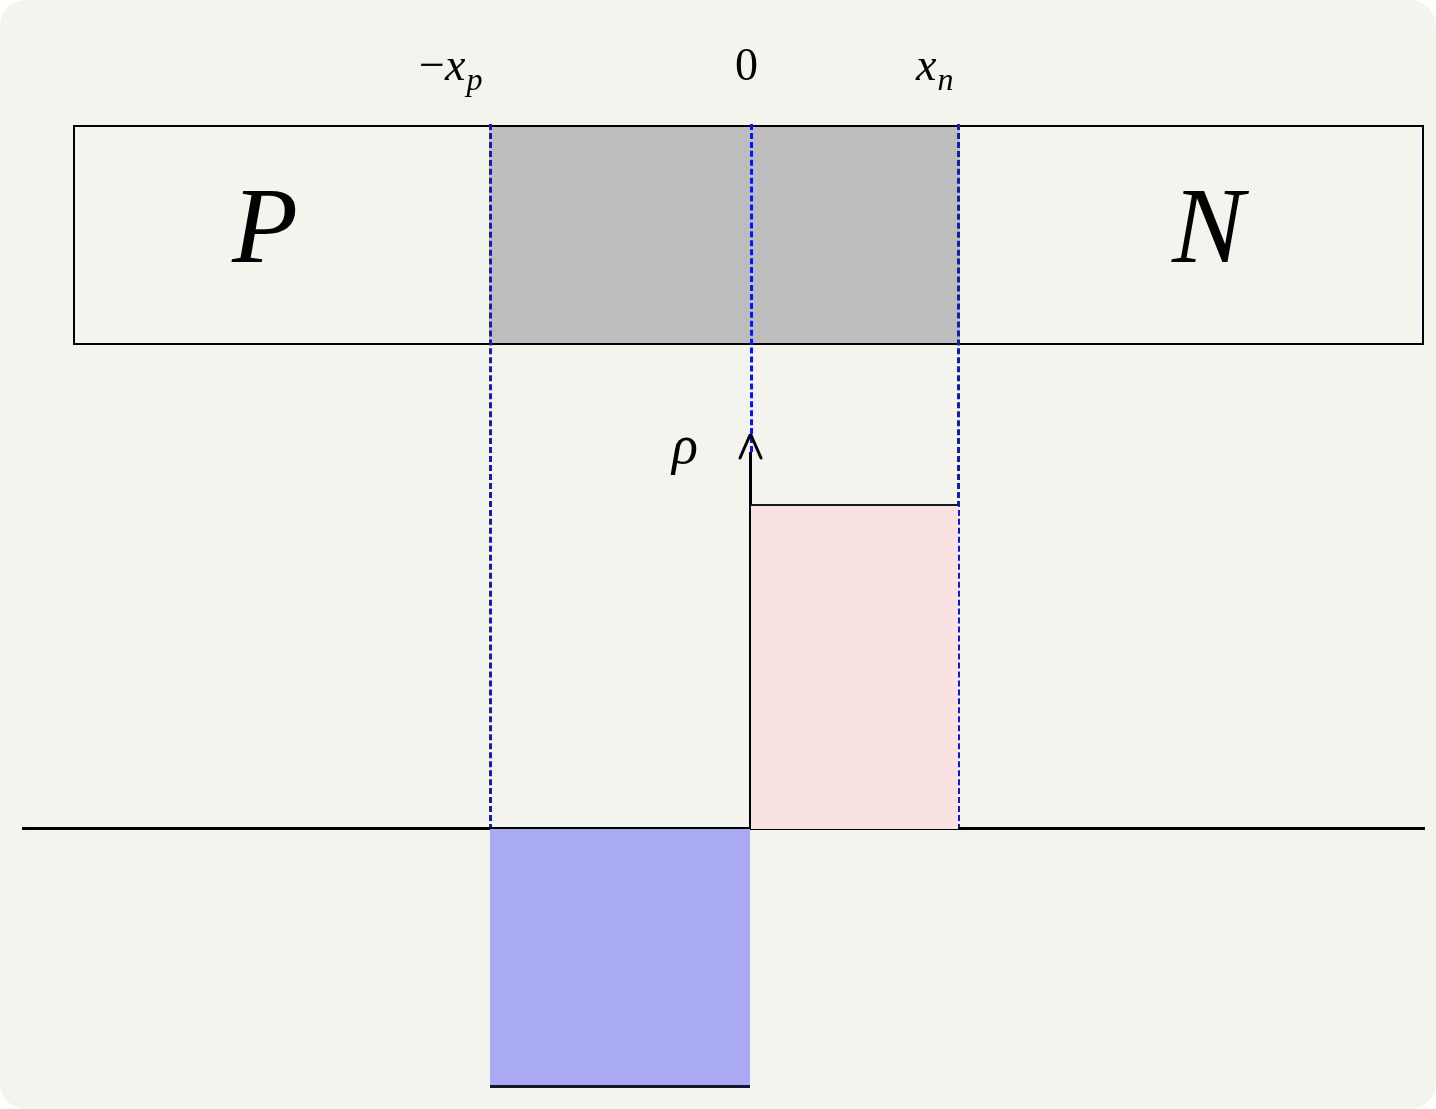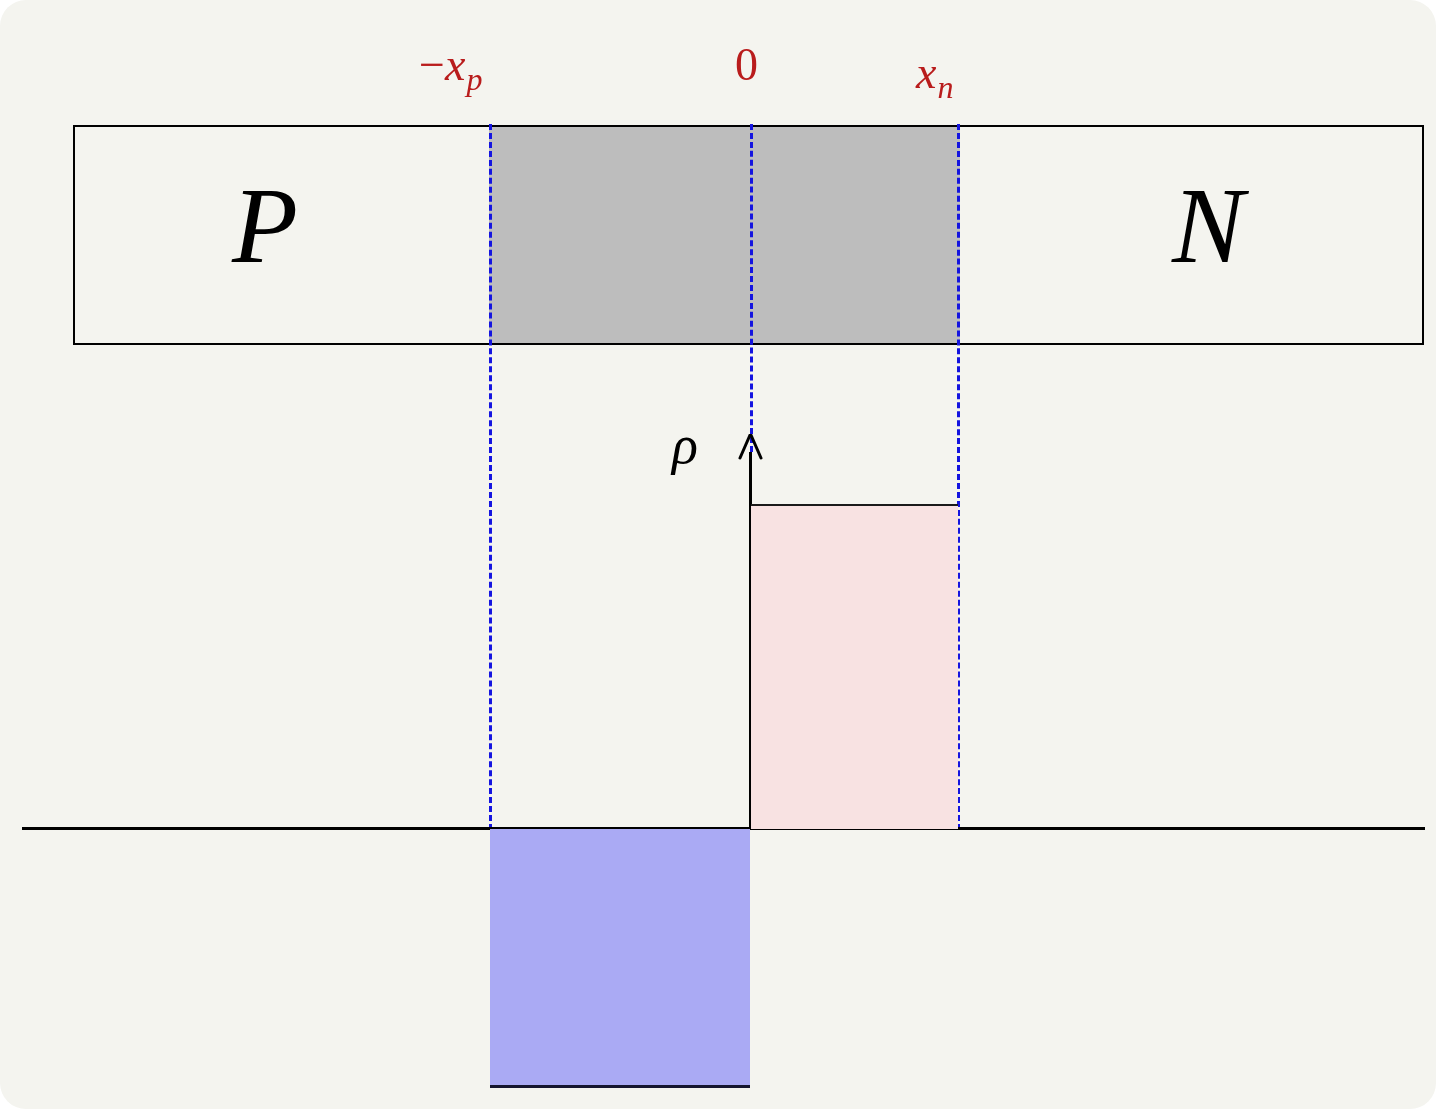--- a/index.html
+++ b/index.html
@@ -54,36 +54,36 @@
   }
   #region-label-p { left: 232px; top: 172px; }
   #region-label-n { left: 1172px; top: 172px; }
 
   
   .axis-tick-label {
     position: absolute;
     font-family: "Liberation Serif", serif;
     font-size: 46px;
     line-height: 1;
-    color: #b91c1c;
+    color: #000000;
     white-space: nowrap;
     user-select: none;
   }
   .axis-tick-label .mathvar {
     font-style: italic;
   }
   .axis-tick-label .sub {
     font-style: italic;
     font-size: 32px;
     vertical-align: -0.32em;
     margin-left: 1px;
   }
   #tick-label-xp { left: 419px; top: 42px; }
   #tick-label-zero { left: 735px; top: 42px; }
-  #tick-label-xn { left: 916px; top: 50px; }
+  #tick-label-xn { left: 916px; top: 42px; }
 
   
   .dashed-line {
     position: absolute;
     width: 0;
     border-left-width: 3px;
     border-left-style: dashed;
     border-left-color: #1414e0;
   }
   #dashed-line-xp   { left: 489px; top: 124px; height: 706px; }

